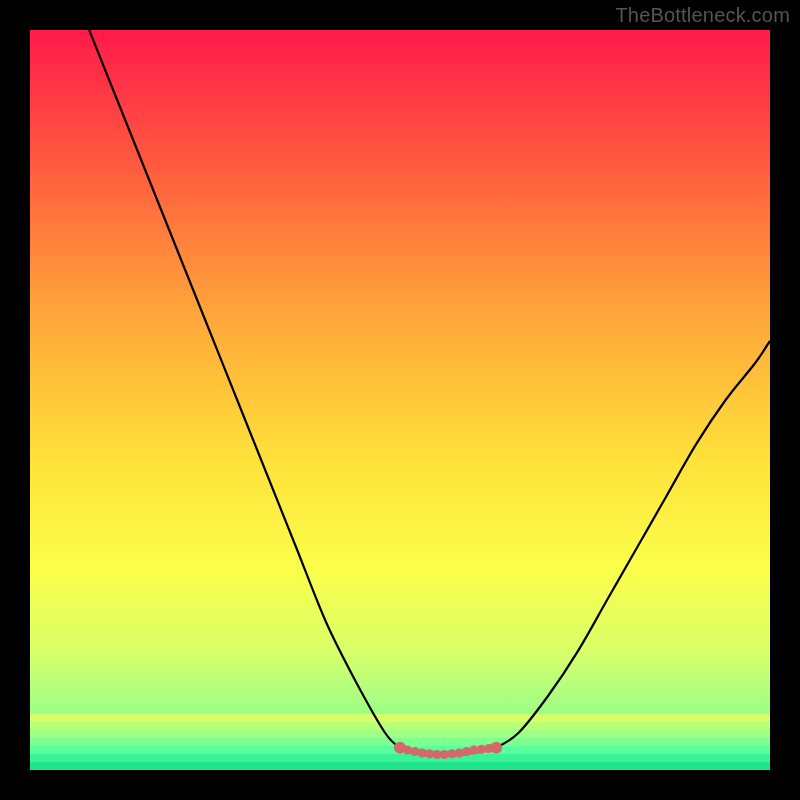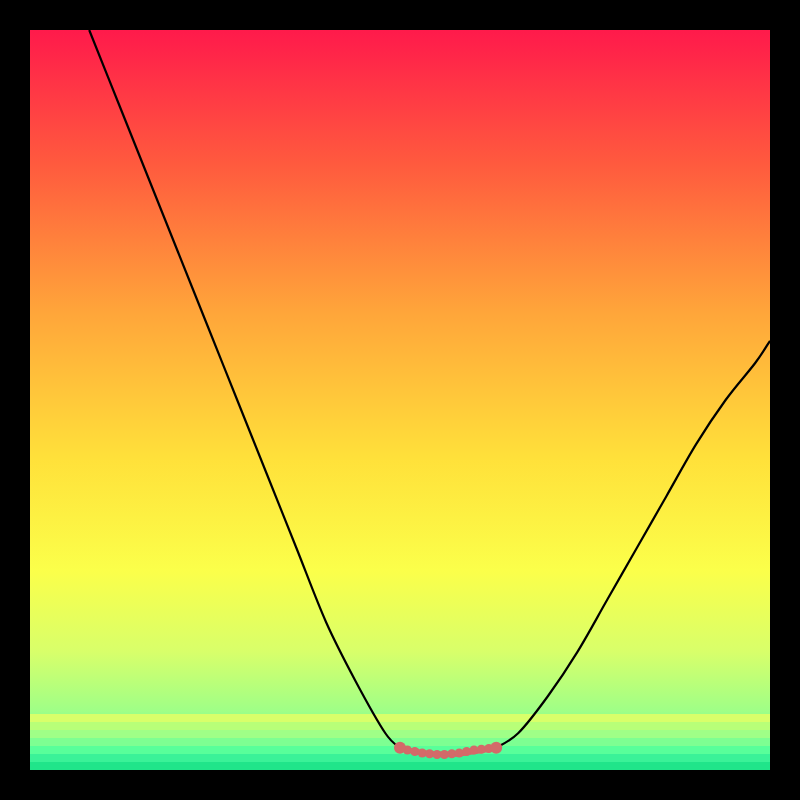--- a/index.html
+++ b/index.html
@@ -28,20 +28,21 @@
   }
   svg {
     display: block;
   }
 </style>
 </head>
 <body>
 
 <div class="frame">
 
+  <div class="watermark">TheBottleneck.com</div>
 
   <svg id="plot" width="800" height="800" viewBox="0 0 800 800">
     <defs>
       <linearGradient id="bg-grad" x1="0" y1="0" x2="0" y2="1">
           <stop offset="0%" stop-color="#ff1a4b"></stop>
           <stop offset="18%" stop-color="#ff5a3e"></stop>
           <stop offset="38%" stop-color="#ffa53a"></stop>
           <stop offset="58%" stop-color="#ffe13a"></stop>
           <stop offset="73%" stop-color="#fbff4a"></stop>
           <stop offset="84%" stop-color="#d8ff6a"></stop>

